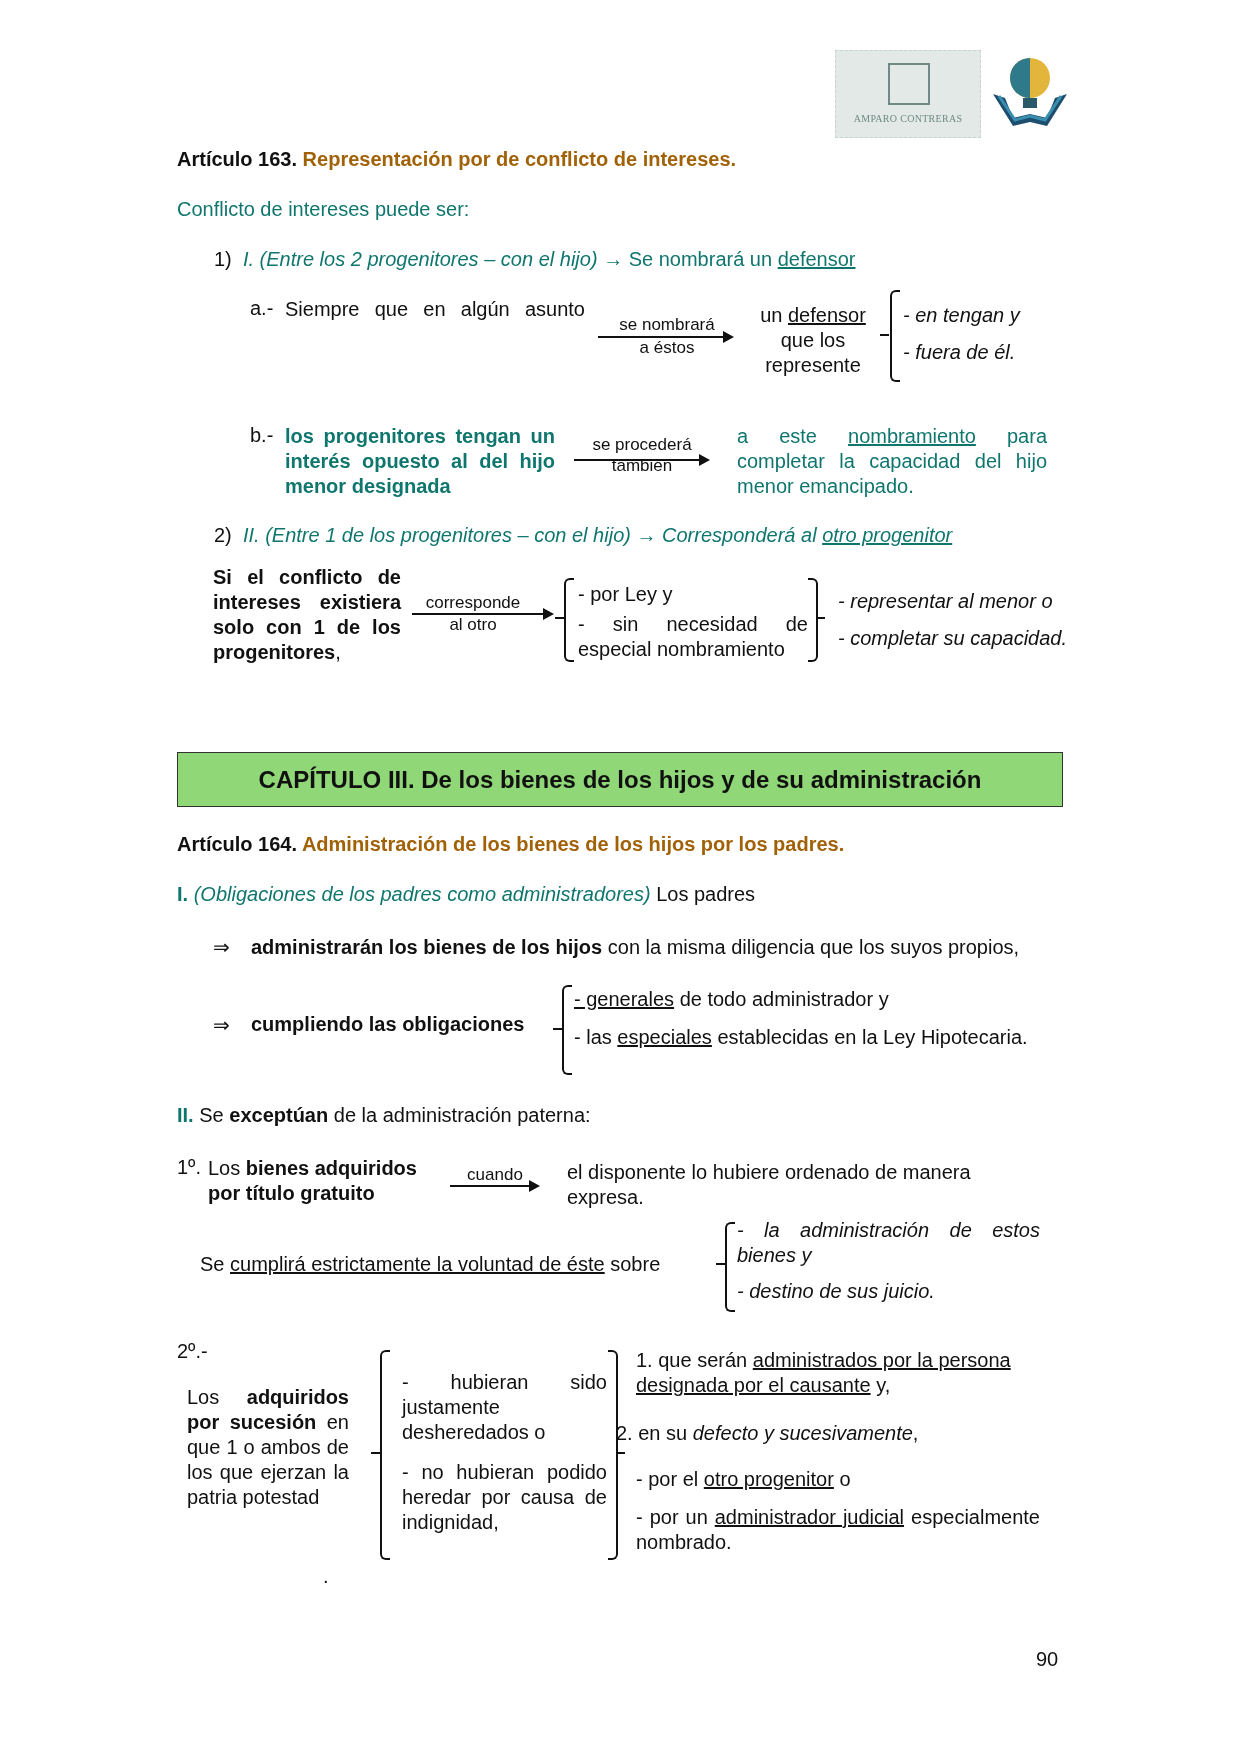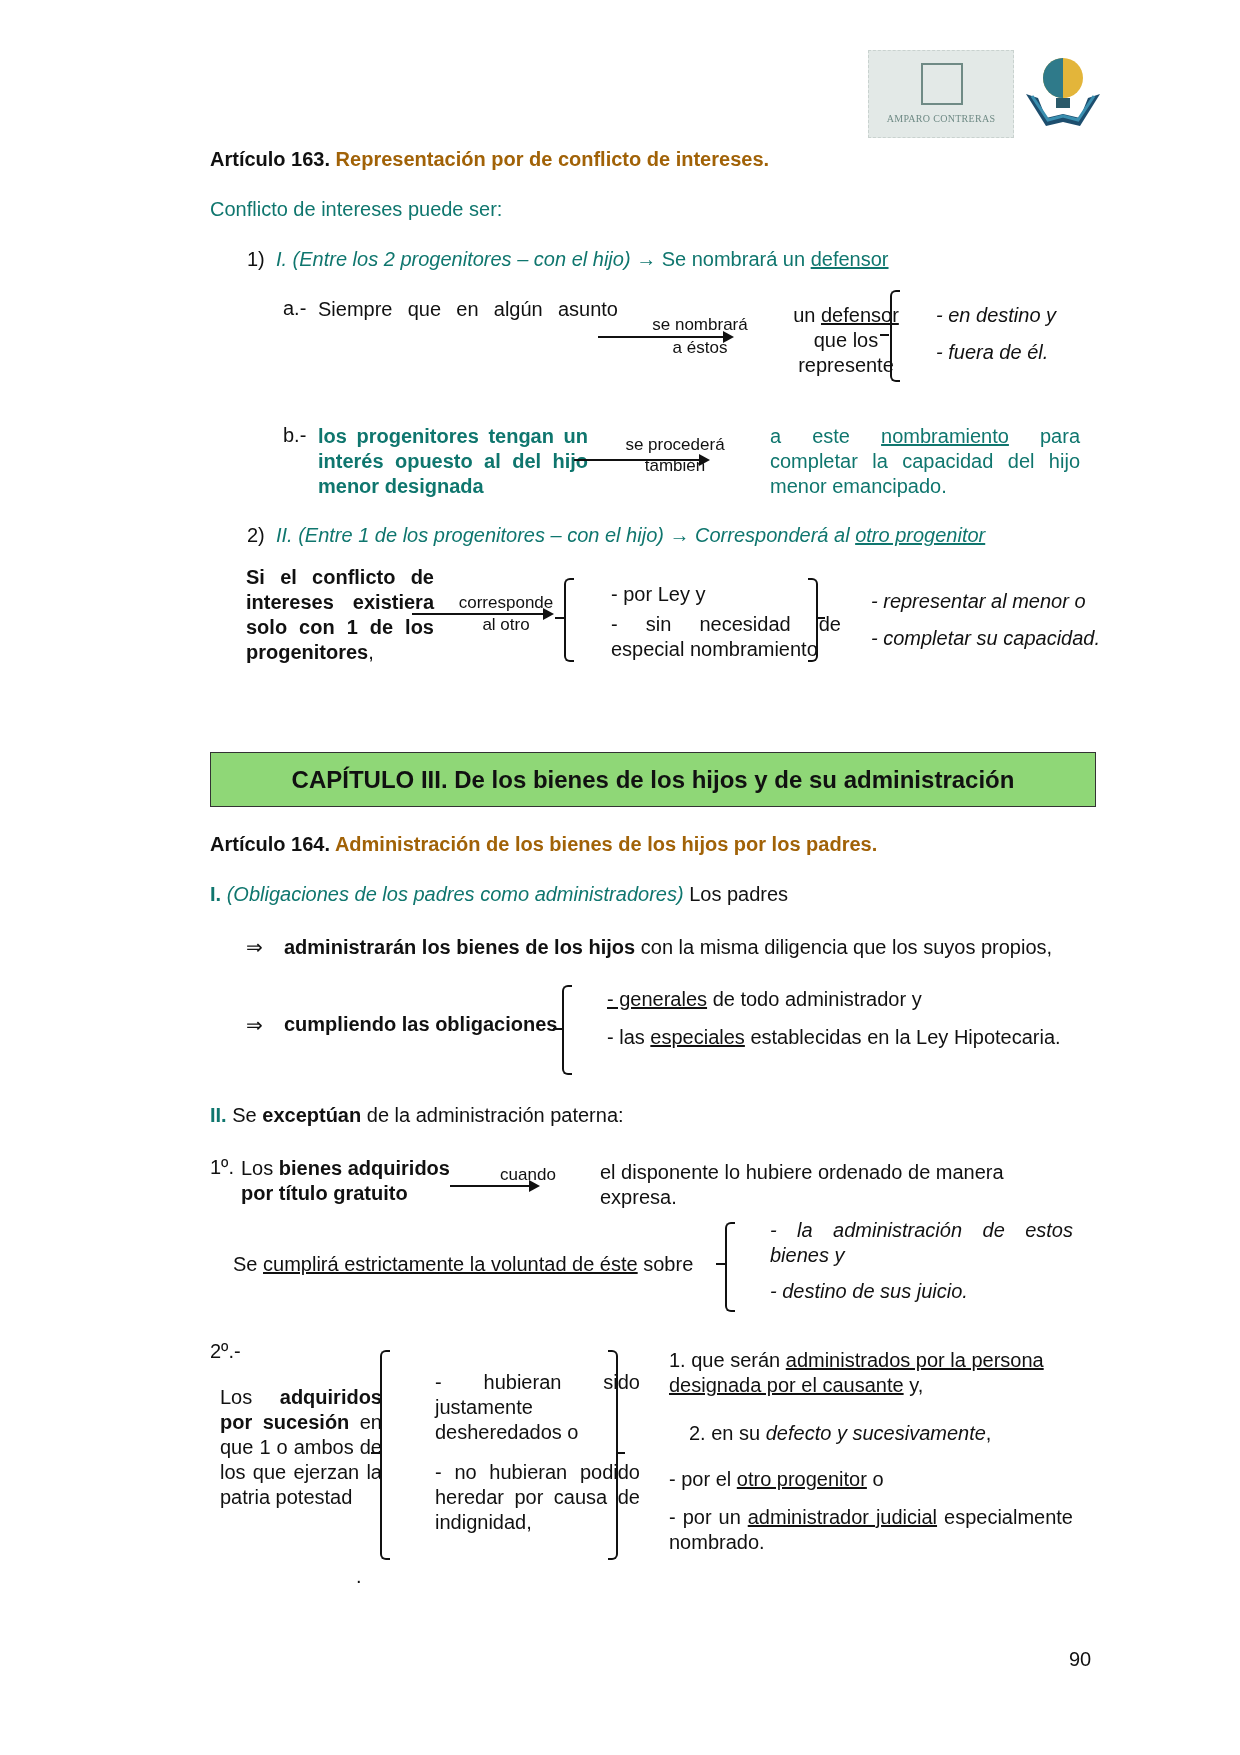--- a/index.html
+++ b/index.html
@@ -1,17 +1,17 @@
 <!DOCTYPE html>
 <html><head>
 <meta charset="utf-8">
 <style>
   html, body { margin:0; padding:0; background:#ffffff; }
   body { width:1240px; height:1755px; position:relative; font-family:"Liberation Sans", sans-serif; color:#111; font-size:20px; overflow:hidden; }
-  .abs { position:absolute;margin-left:33px; }
+  .abs { position:absolute; }
   .purple { color:#0f766e; }
   .blue { color:#a16207; }
   .b { font-weight:bold; }
   .i { font-style:italic; }
   .u { text-decoration:underline; }
   .just { text-align:justify; text-align-last:justify; }
   .lh { line-height:25px; }
   .arrow { position:absolute; height:1.5px; background:#111; }
   .arrow::after { content:""; position:absolute; right:-2px; top:-5px; border-left:11px solid #111; border-top:6px solid transparent; border-bottom:6px solid transparent; }
   .small { font-size:17px; }
@@ -62,21 +62,21 @@
 <div class="abs small" style="left:600px;top:315px;width:134px;text-align:center;">se nombrará</div>
 <div class="arrow" style="left:598px;top:336px;width:134px;"></div>
 <div class="abs small" style="left:600px;top:338px;width:134px;text-align:center;">a éstos</div>
 <div class="abs" style="left:750px;top:303px;width:126px;text-align:center;line-height:25px;">
   <div><span>un</span> <span class="u">defensor</span></div>
   <div>que los</div>
   <div>represente</div>
 </div>
 <div class="brace-l" style="left:890px;top:290px;height:88px;"></div>
 <div class="tick" style="left:880px;top:334px;"></div>
-<div class="abs i" style="left:903px;top:304px;">- en destino y</div>
+<div class="abs i" style="left:903px;top:304px;">- en tengan y</div>
 <div class="abs i" style="left:903px;top:341px;">- fuera de él.</div>
 
 <div class="abs" style="left:250px;top:424px;">b.-</div>
 <div class="abs lh purple b" style="left:285px;top:424px;width:270px;text-align:justify;">los progenitores tengan un interés opuesto al del hijo menor designada</div>
 <div class="abs small" style="left:572px;top:435px;width:140px;text-align:center;">se procederá</div>
 <div class="arrow" style="left:574px;top:459px;width:134px;"></div>
 <div class="abs small" style="left:572px;top:456px;width:140px;text-align:center;">también</div>
 <div class="abs lh purple" style="left:737px;top:424px;width:310px;text-align:justify;">
   <span>a este</span> <span class="u">nombramiento</span> <span>para completar la capacidad del hijo menor emancipado.</span>
 </div>
@@ -158,21 +158,21 @@
 </div>
 <div class="brace-l" style="left:380px;top:1350px;height:206px;"></div>
 <div class="tick" style="left:371px;top:1452px;"></div>
 <div class="abs lh" style="left:402px;top:1370px;width:205px;text-align:justify;">- hubieran sido justamente desheredados o</div>
 <div class="abs lh" style="left:402px;top:1460px;width:205px;text-align:justify;">- no hubieran podido heredar por causa de indignidad,</div>
 <div class="brace-r" style="left:608px;top:1350px;height:206px;"></div>
 <div class="tick" style="left:616px;top:1452px;"></div>
 <div class="abs lh" style="left:636px;top:1348px;width:404px;">
   <span>1. que serán</span> <span class="u">administrados por la persona designada por el causante</span> <span>y,</span>
 </div>
-<div class="abs" style="left:656px;top:1422px;">
+<div class="abs" style="left:616px;top:1422px;">
   <span>2. en su</span> <span class="i">defecto y sucesivamente</span><span>,</span>
 </div>
 <div class="abs" style="left:636px;top:1468px;">
   <span>- por el</span> <span class="u">otro progenitor</span> <span>o</span>
 </div>
 <div class="abs lh" style="left:636px;top:1505px;width:404px;text-align:justify;">
   <span>- por un</span> <span class="u">administrador judicial</span> <span>especialmente nombrado.</span>
 </div>
 
 <div class="abs" style="left:323px;top:1565px;">.</div>

